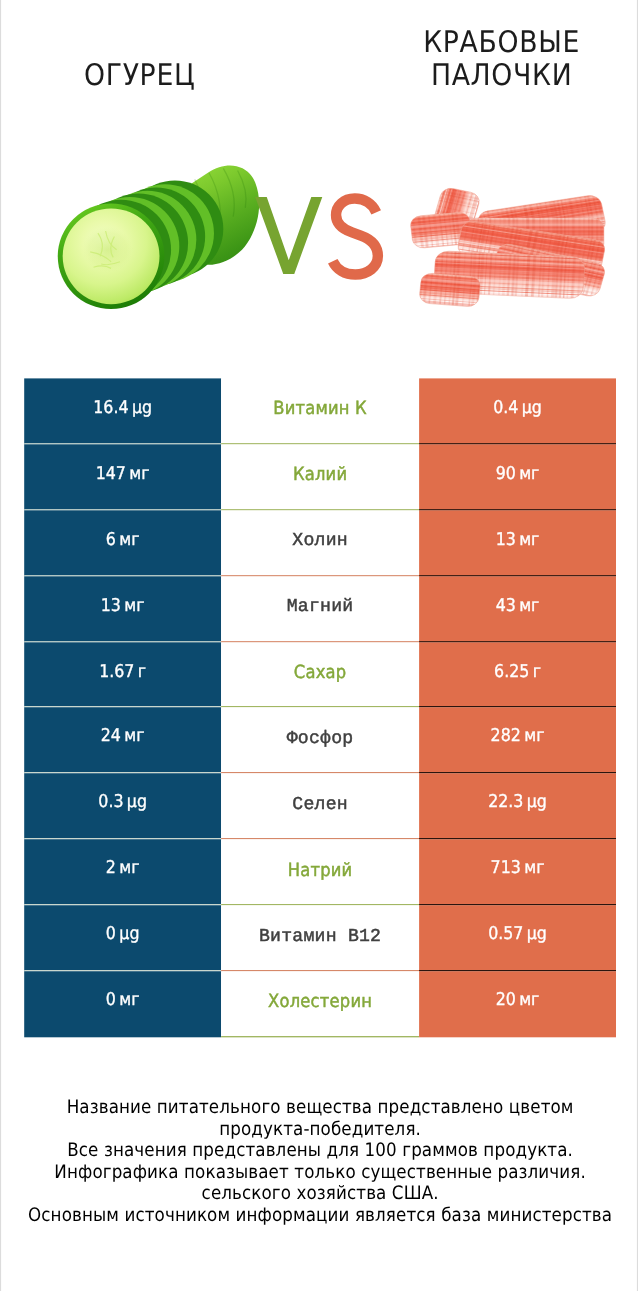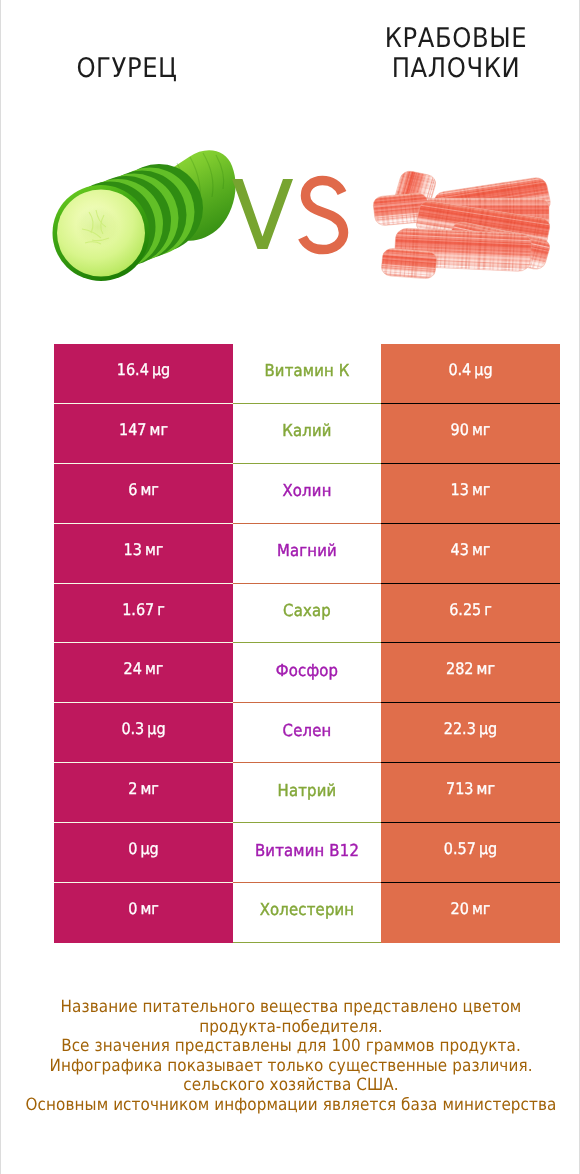--- a/index.html
+++ b/index.html
@@ -10,27 +10,27 @@
   .hcell{position:absolute;width:260px;text-align:center;}
   .hcell.left{top:54px;}
   .hcell.right{top:24px;}
   .hcell.left{left:-4px;}
   .hcell.right{left:325px;}
   .hcell .t{font-size:27px;line-height:30px;font-weight:400;color:#1c1c1c;letter-spacing:0.6px;font-family:"DejaVu Sans Condensed","DejaVu Sans",sans-serif;}
   .art{position:absolute;left:0;top:0;width:580px;height:310px;}
   .tbl{position:absolute;left:21px;top:344px;width:538px;}
   .trow{position:relative;height:59.9px;display:flex;}
   .cellL,.cellR{width:179px;display:flex;align-items:center;justify-content:center;color:#ffffff;font-size:16px;font-weight:400;box-sizing:border-box;letter-spacing:0px;word-spacing:-1.5px;padding-bottom:8px;-webkit-text-stroke:0.3px #ffffff;font-family:"DejaVu Sans Condensed","DejaVu Sans",sans-serif;}
-  .cellL{background:#be185d;border-bottom:1px solid #f8fbe7;margin-left:32px;}
+  .cellL{background:#0c4a6e;border-bottom:1px solid #f8fbe7;}
   .cellR{background:#e06e4b;border-bottom:1px solid #000000;}
-  .cellM{width:148px;display:flex;align-items:center;justify-content:center;font-size:16.5px;font-weight:400;background:#fff;box-sizing:border-box;letter-spacing:0.2px;padding-bottom:5px;-webkit-text-stroke:0.42px currentColor;font-family:"DejaVu Sans Condensed","DejaVu Sans",sans-serif;}
+  .cellM{width:180px;display:flex;align-items:center;justify-content:center;font-size:16.5px;font-weight:400;background:#fff;box-sizing:border-box;letter-spacing:0.2px;padding-bottom:5px;-webkit-text-stroke:0.42px currentColor;font-family:"DejaVu Sans Condensed","DejaVu Sans",sans-serif;}
   .trow:last-child .cellL,.trow:last-child .cellR{border-bottom:none;}
   .win-left .cellM{color:#84a83a;border-bottom:1px solid #8ca63e;}
-  .win-right .cellM{color:#a21caf;border-bottom:1px solid #cd6b45;}
-  .foot{position:absolute;left:0;top:997px;width:580px;text-align:center;font-size:16.9px;line-height:19.5px;color:#a16207;font-weight:400;font-family:"DejaVu Sans Condensed","DejaVu Sans",sans-serif;letter-spacing:0.1px;}
+  .win-right .cellM{color:#404040;border-bottom:1px solid #cd6b45;font-family:Liberation Mono, monospace;}
+  .foot{position:absolute;left:0;top:997px;width:580px;text-align:center;font-size:16.9px;line-height:19.5px;color:#000000;font-weight:400;font-family:"DejaVu Sans Condensed","DejaVu Sans",sans-serif;letter-spacing:0.1px;}
 </style>
 </head>
 <body>
 
 <div class="page">
 
   <div class="headrow">
     <div class="hcell left">
       <div class="t">ОГУРЕЦ</div>
     </div>

